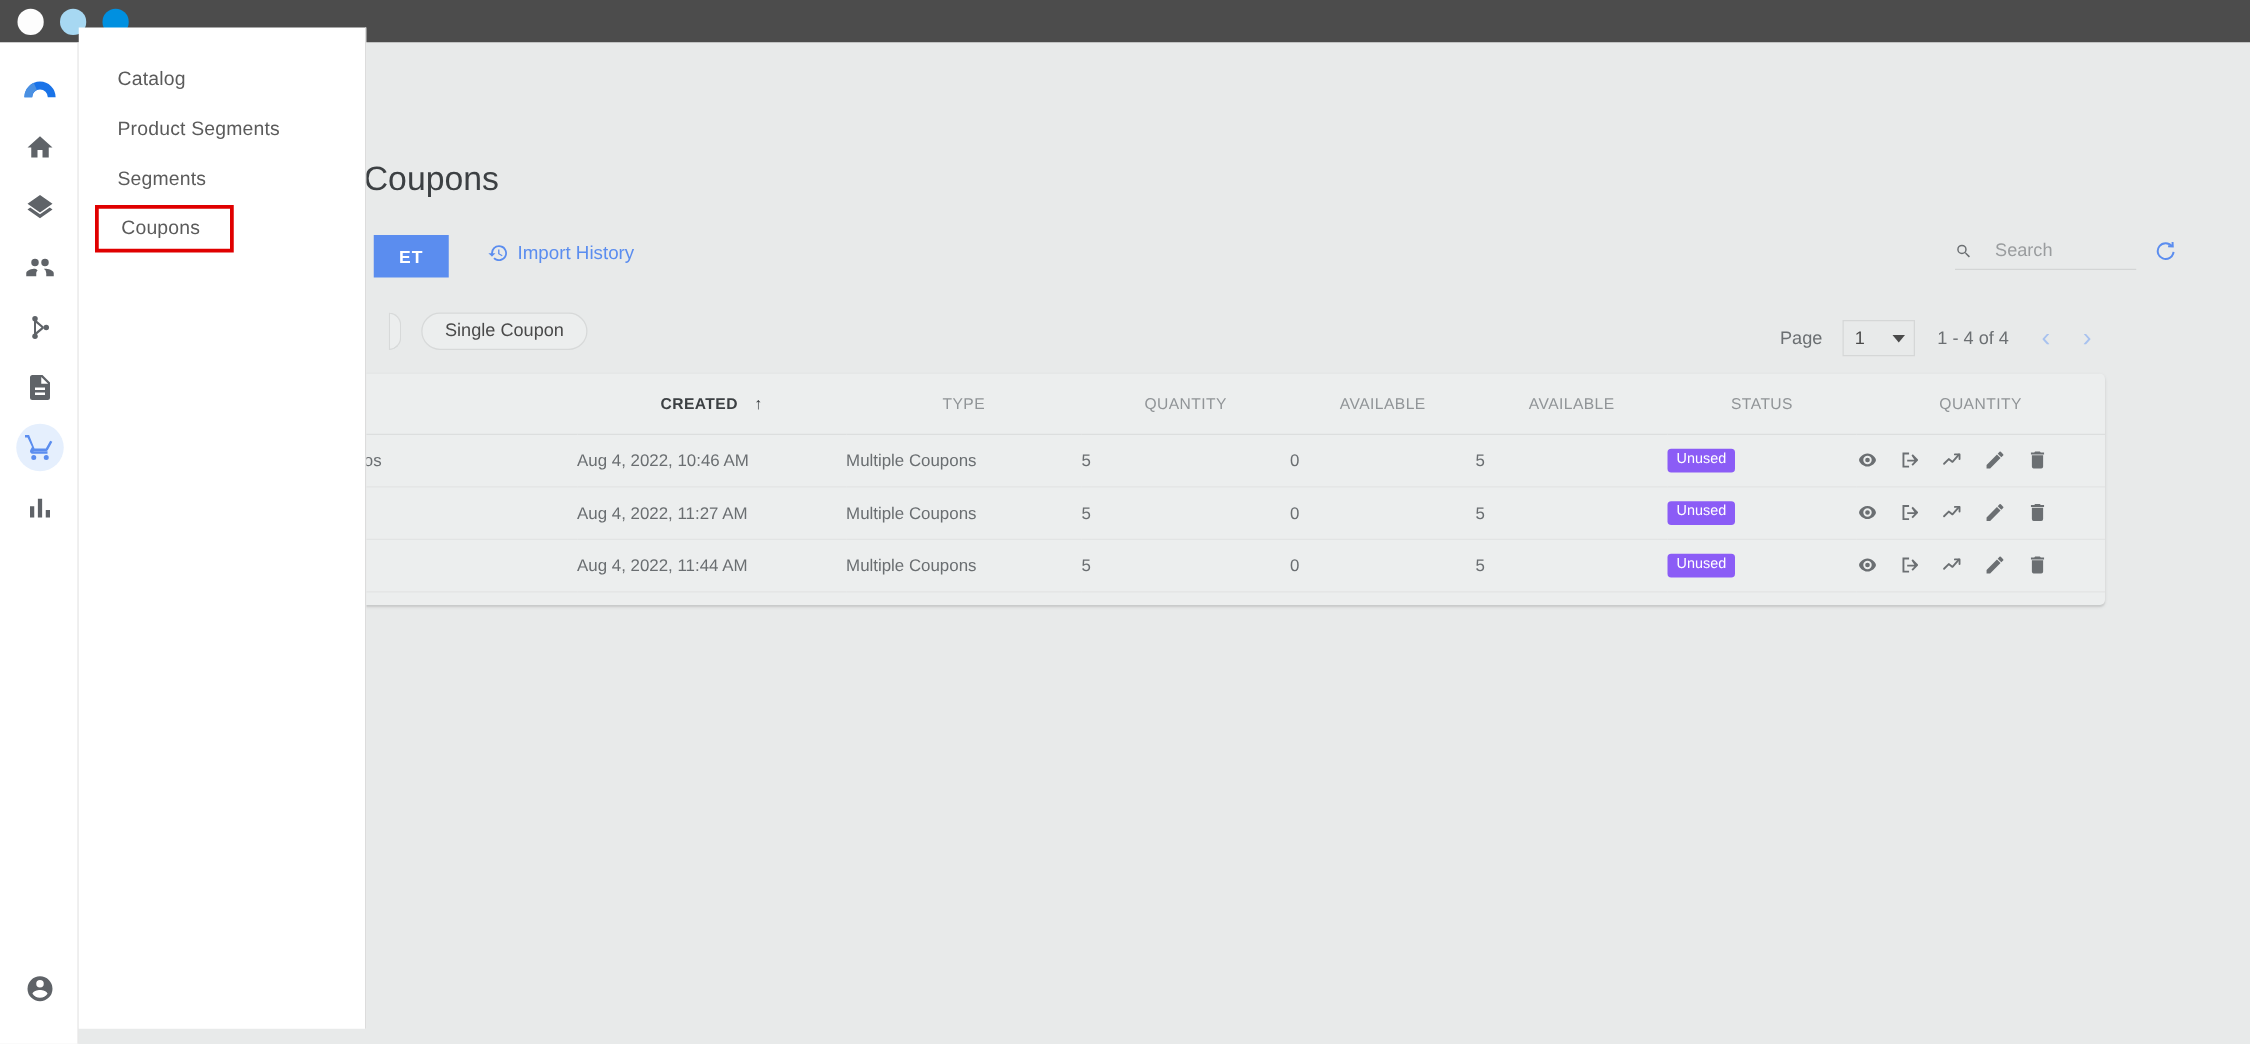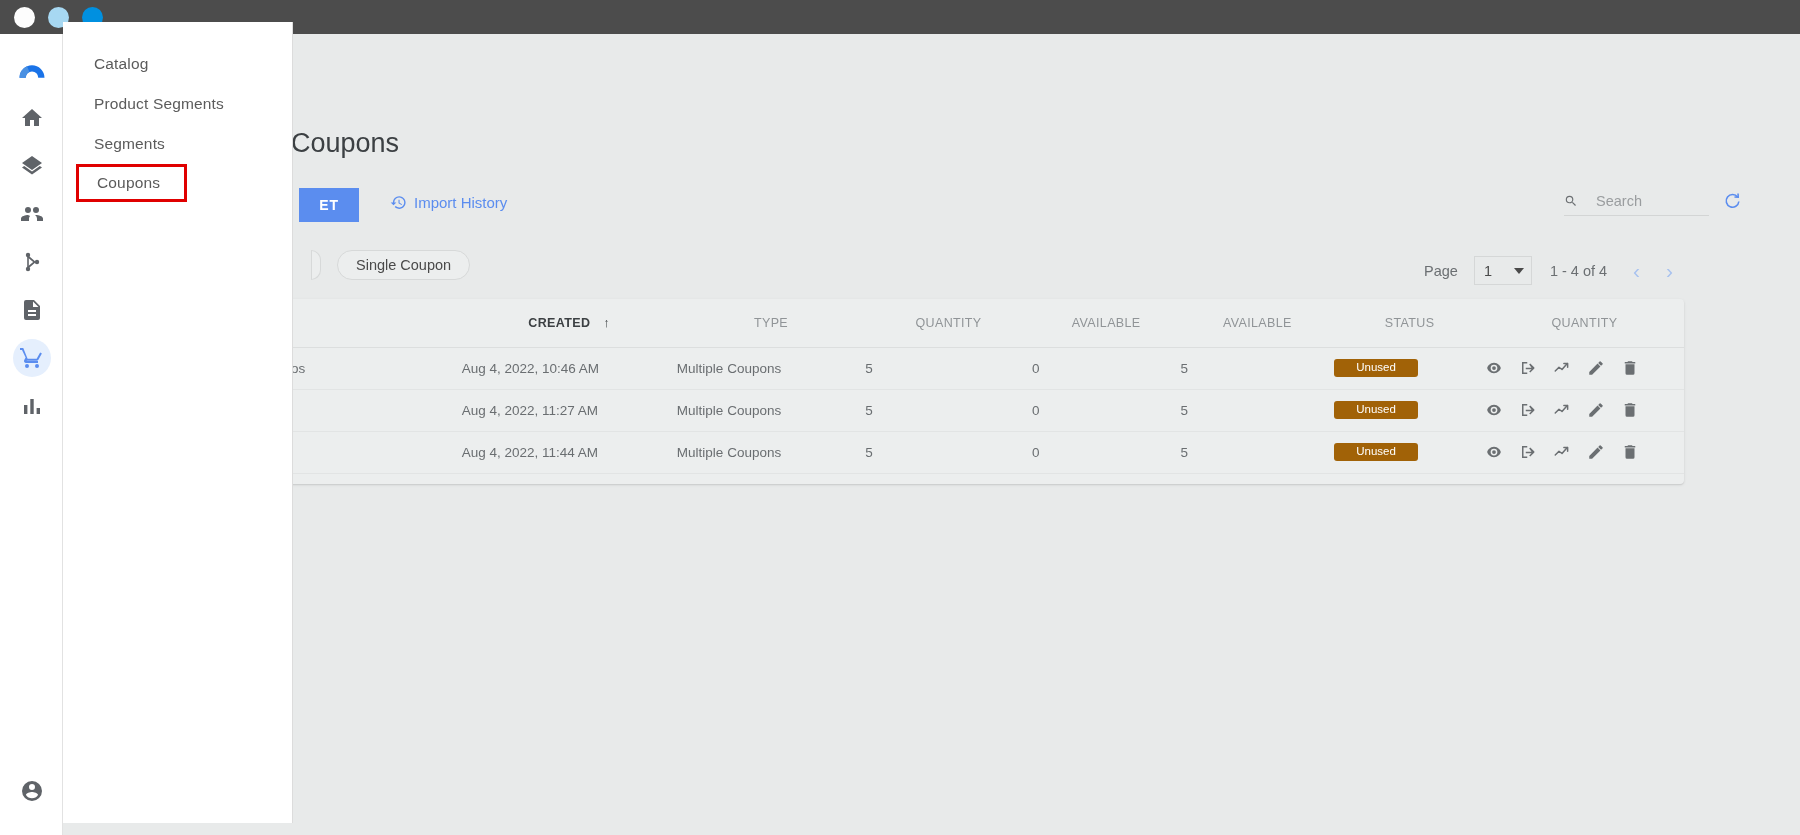--- a/index.html
+++ b/index.html
@@ -164,22 +164,22 @@
   .c-name    { width: 180px; padding-left: 20px !important; }
   .c-created { width: 200px; }
   .c-type    { width: 175px; }
   .c-qty     { width: 155px; }
   .c-assign  { width: 138px; }
   .c-avail   { width: 143px; }
   .c-status  { width: 140px; }
   .c-actions { width: 185px; }
 
   .badge {
-    display: inline-block; background: #a16207; color: #fff;
-    font-size: 11.5px; padding: 3px 22px 4px; border-radius: 3px; line-height: 1;
+    display: inline-block; background: #8b5cf6; color: #fff;
+    font-size: 11.5px; padding: 3px 7px 4px; border-radius: 3px; line-height: 1;
   }
   .actions { display: flex; align-items: center; gap: 16px; }
   .act-icon { width: 18px; height: 18px; fill: #6b6f72; cursor: pointer; display: block; }
   .act-icon.stroke { fill: none; stroke: #6b6f72; stroke-width: 2;
                      stroke-linecap: round; stroke-linejoin: round; }
 </style>
 </head>
 <body>
 
 <div id="titlebar">

